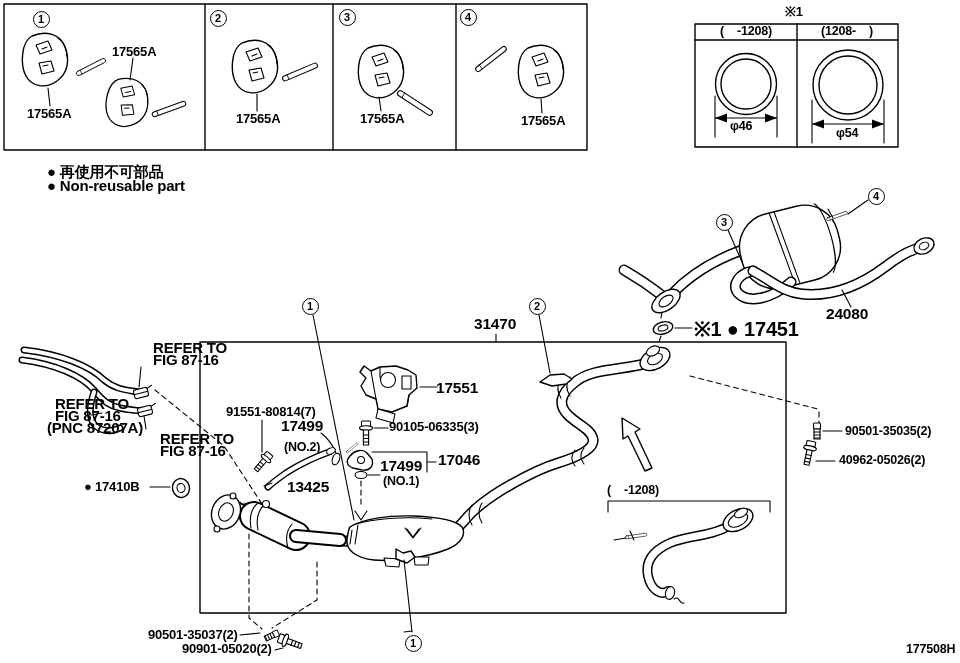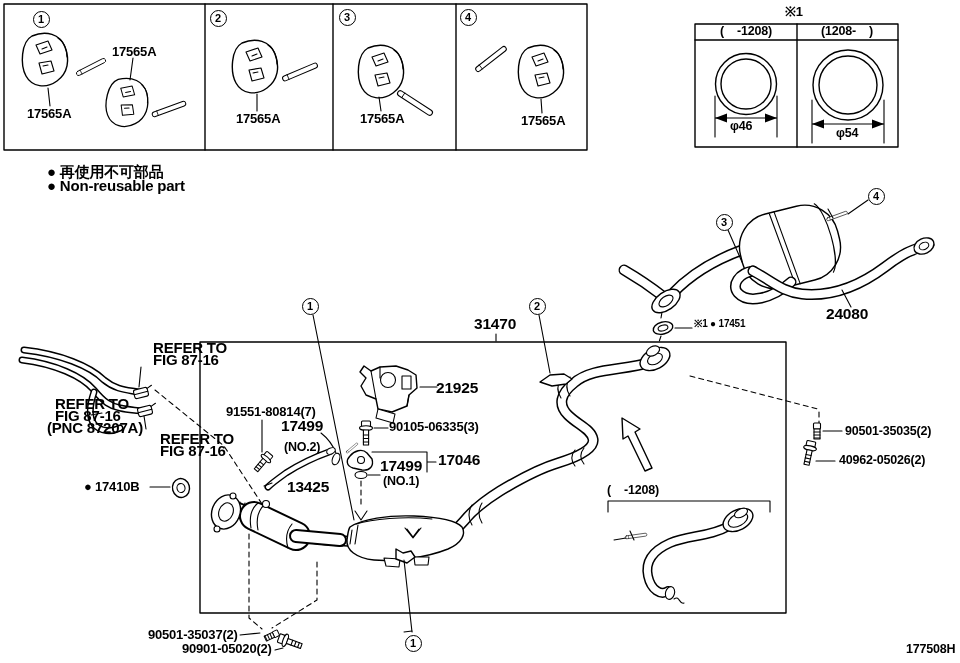--- a/index.html
+++ b/index.html
@@ -10,21 +10,21 @@
   .k1{stroke-width:1.1;}
   .fw{fill:#fff;}
   .fb{fill:#000;}
   .po{stroke:#000;fill:none;stroke-linecap:round;stroke-linejoin:round;}
   .pi{stroke:#fff;fill:none;stroke-linecap:round;stroke-linejoin:round;}
   .dash{stroke-dasharray:5 4;}
   .lbl{position:absolute;font-weight:700;color:#000;white-space:pre;letter-spacing:-0.2px;line-height:1.05;}
   .s11{font-size:15px;margin-left:43px;}
   .s12{font-size:12.5px;}
   .s13{font-size:13px;}
-  .s14{font-size:10px;}
+  .s14{font-size:20px;}
   .s15{font-size:15.5px;}
   .ctr{text-align:center;}
   .co{position:absolute;width:17px;height:17px;border:1.7px solid #000;border-radius:50%;
       background:#fff;font-weight:700;font-size:11px;line-height:14px;text-align:center;
       box-sizing:border-box;color:#000;z-index:5;}
 </style>
 </head>
 <body>
 
 <div class="canvas">
@@ -301,21 +301,21 @@
 <div class="lbl s11" style="left:12px;top:408px">FIG 87-16</div>
 <div class="lbl s11" style="left:4px;top:420px">(PNC 87207A)</div>
 <div class="lbl s11" style="left:117px;top:431px">REFER TO</div>
 <div class="lbl s11" style="left:117px;top:443px">FIG 87-16</div>
 
 <div class="lbl s13" style="left:84px;top:480px">● 17410B</div>
 <div class="lbl s13" style="left:226px;top:405px">91551-80814(7)</div>
 <div class="lbl s15" style="left:281px;top:418px">17499</div>
 <div class="lbl s12" style="left:284px;top:441px">(NO.2)</div>
 <div class="lbl s13" style="left:389px;top:420px">90105-06335(3)</div>
-<div class="lbl s15" style="left:436px;top:380px">21925</div>
+<div class="lbl s15" style="left:436px;top:380px">17551</div>
 <div class="lbl s15" style="left:380px;top:458px">17499</div>
 <div class="lbl s12" style="left:383px;top:475px">(NO.1)</div>
 <div class="lbl s15" style="left:438px;top:452px">17046</div>
 <div class="lbl s15" style="left:287px;top:479px">13425</div>
 <div class="lbl s12" style="left:607px;top:484px">(    -1208)</div>
 
 <div class="lbl s12" style="left:845px;top:425px">90501-35035(2)</div>
 <div class="lbl s12" style="left:839px;top:454px">40962-05026(2)</div>
 <div class="lbl s13" style="left:148px;top:628px">90501-35037(2)</div>
 <div class="lbl s13" style="left:182px;top:642px">90901-05020(2)</div>

